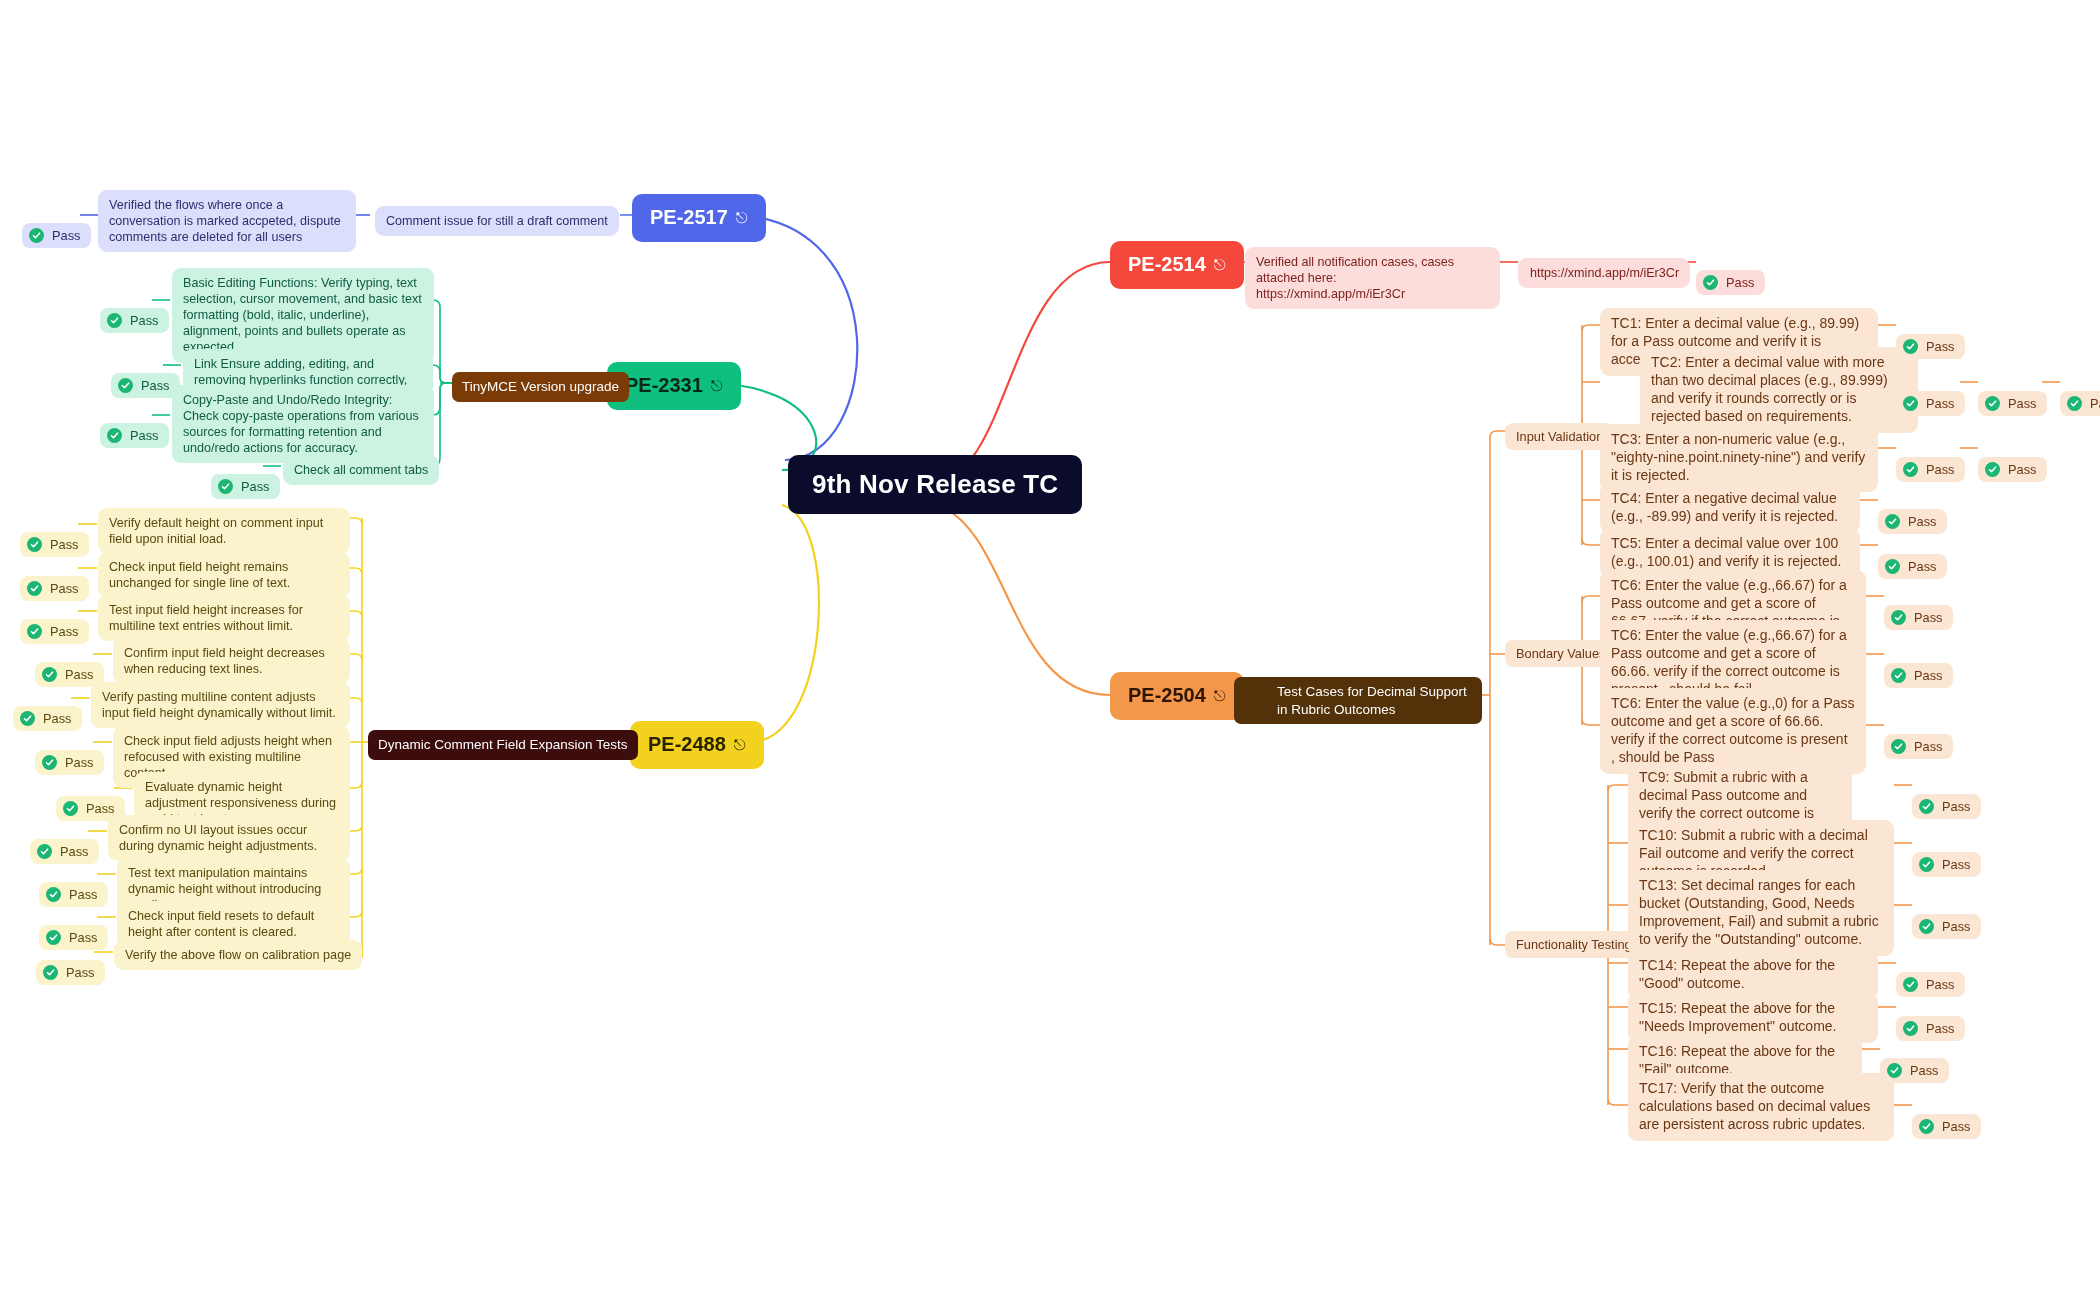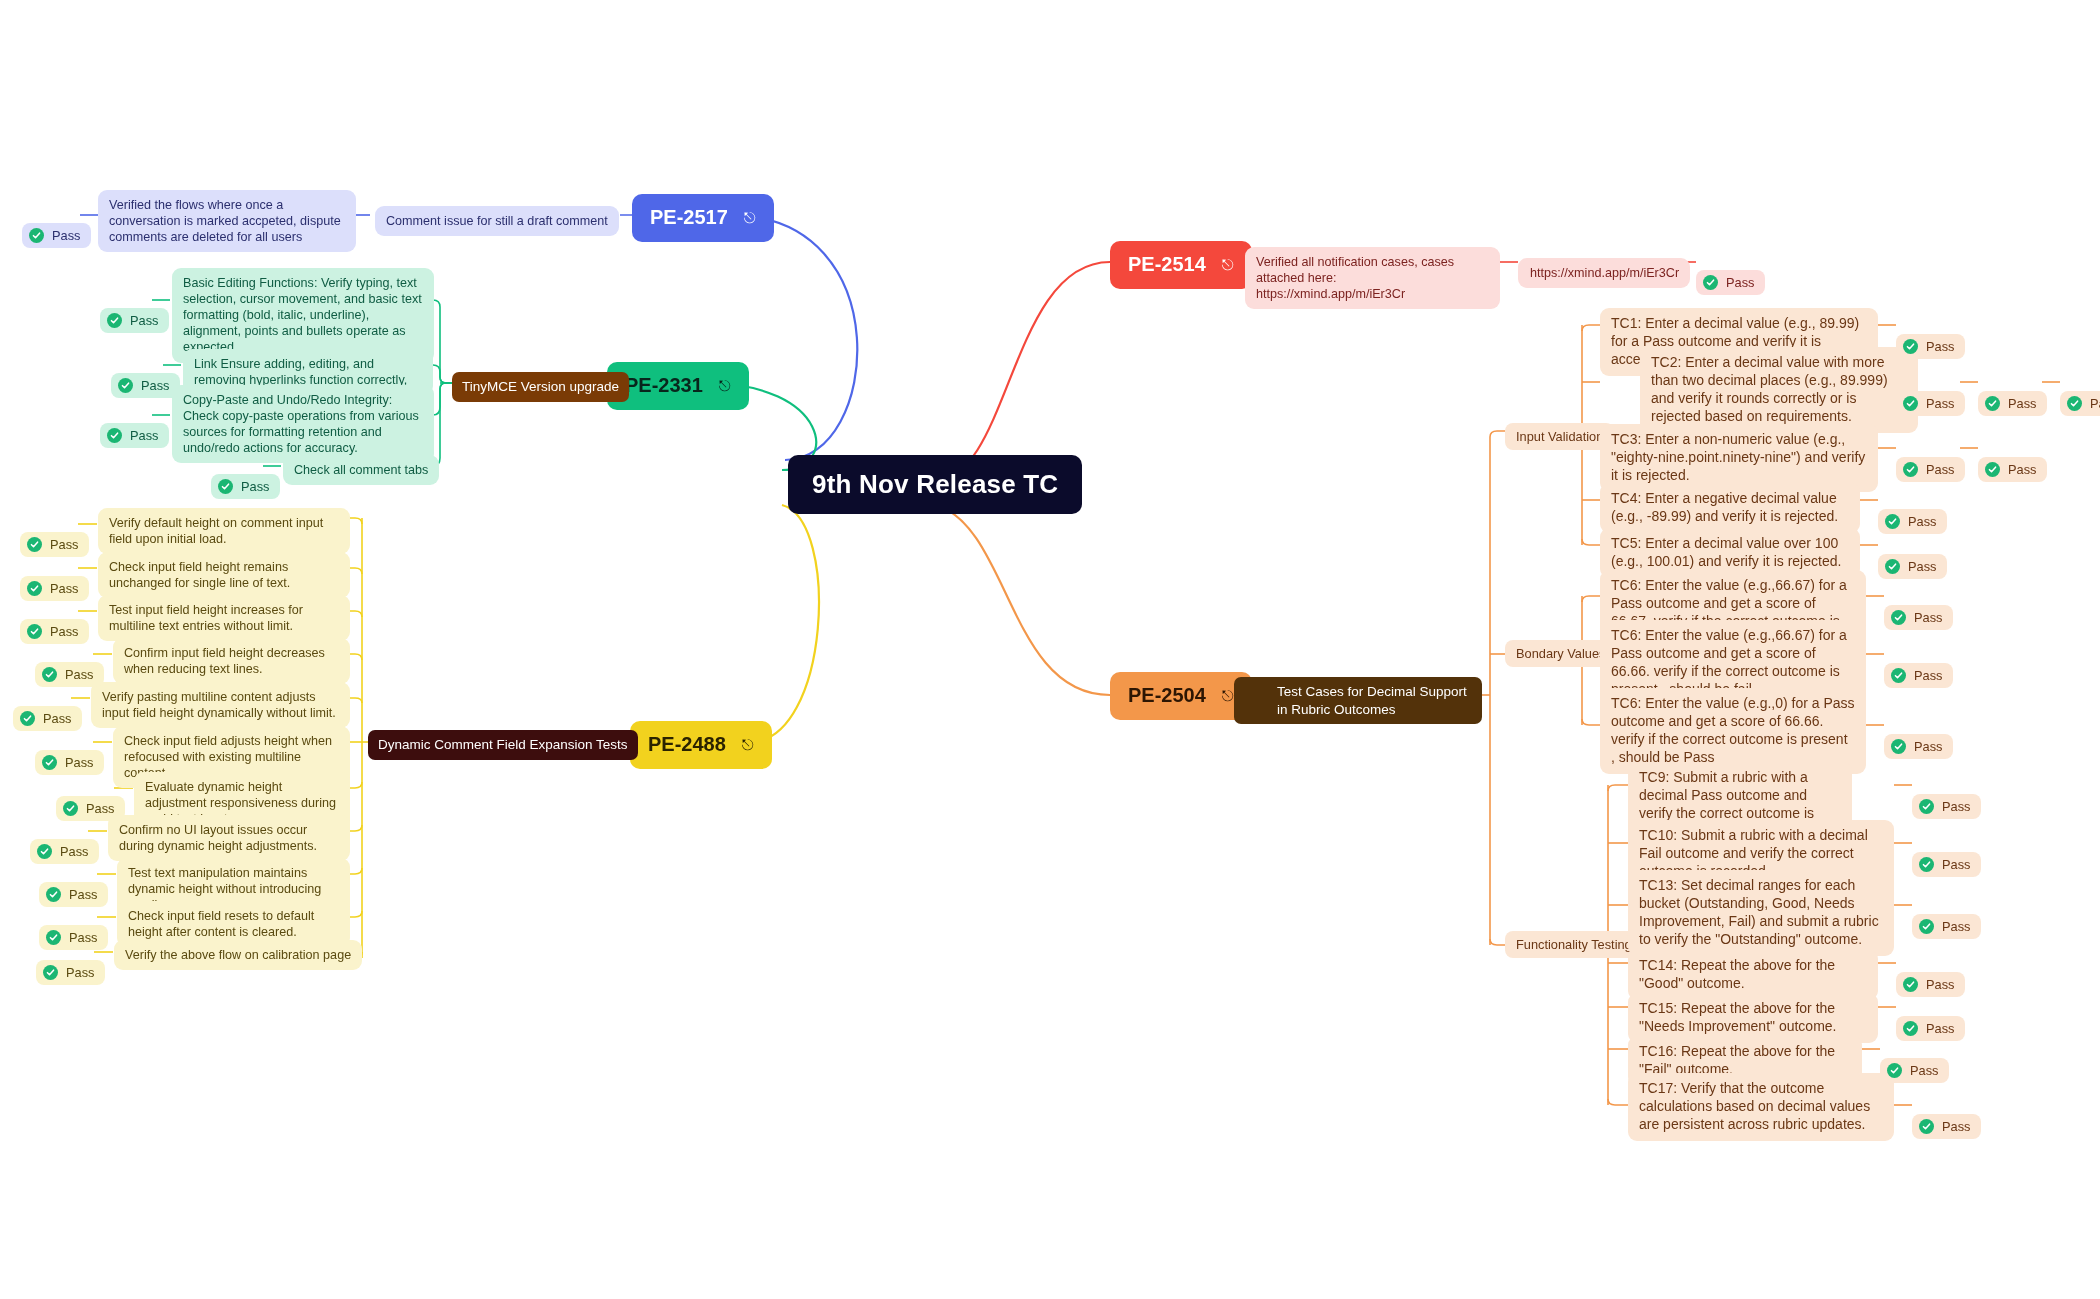--- a/index.html
+++ b/index.html
@@ -43,21 +43,21 @@
 
   
   .issue {
     font-size: 20px;
     font-weight: 700;
     border-radius: 10px;
     padding: 11px 18px;
     white-space: nowrap;
     display: flex;
     align-items: center;
-    gap: 16px;
+    gap: 8px;
   }
   .issue .ext { font-size: 15px; font-weight: 400; line-height: 1; }
   .issue-blue   { background: #4f67e8; color: #ffffff; }
   .issue-green  { background: #0fbf7e; color: #08261c; }
   .issue-yellow { background: #f2d21e; color: #2a2300; }
   .issue-red    { background: #f4483c; color: #ffffff; }
   .issue-orange { background: #f3974a; color: #2d1603; }
 
   
   .topic {

